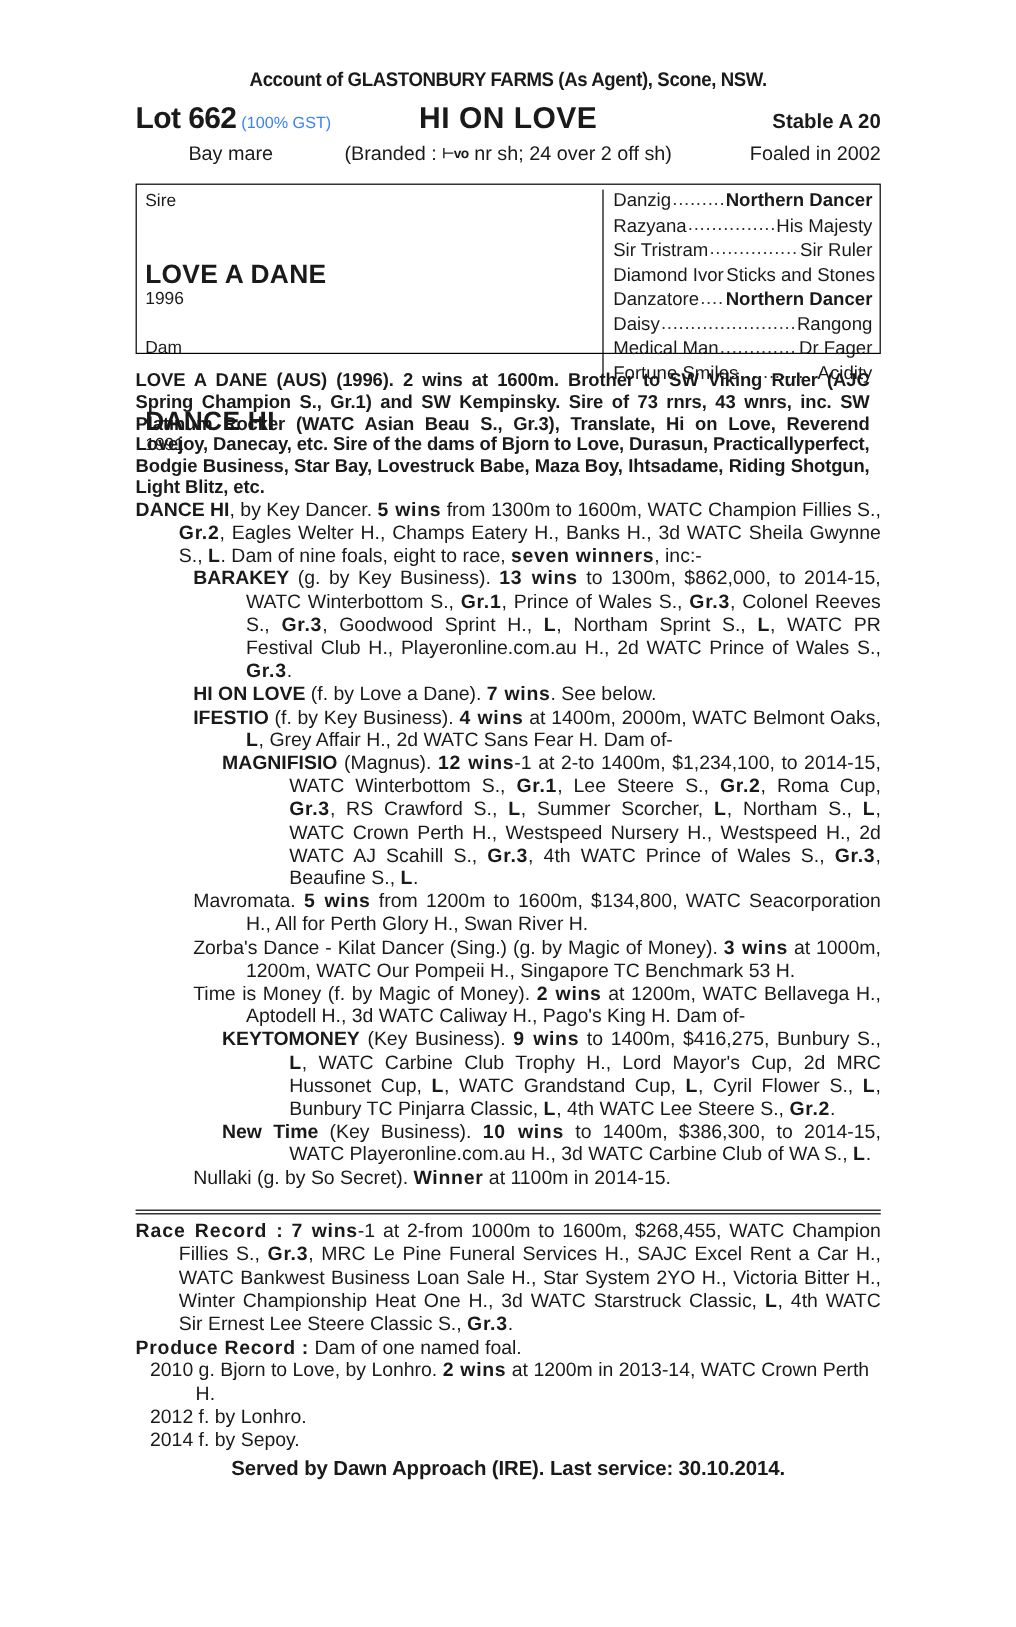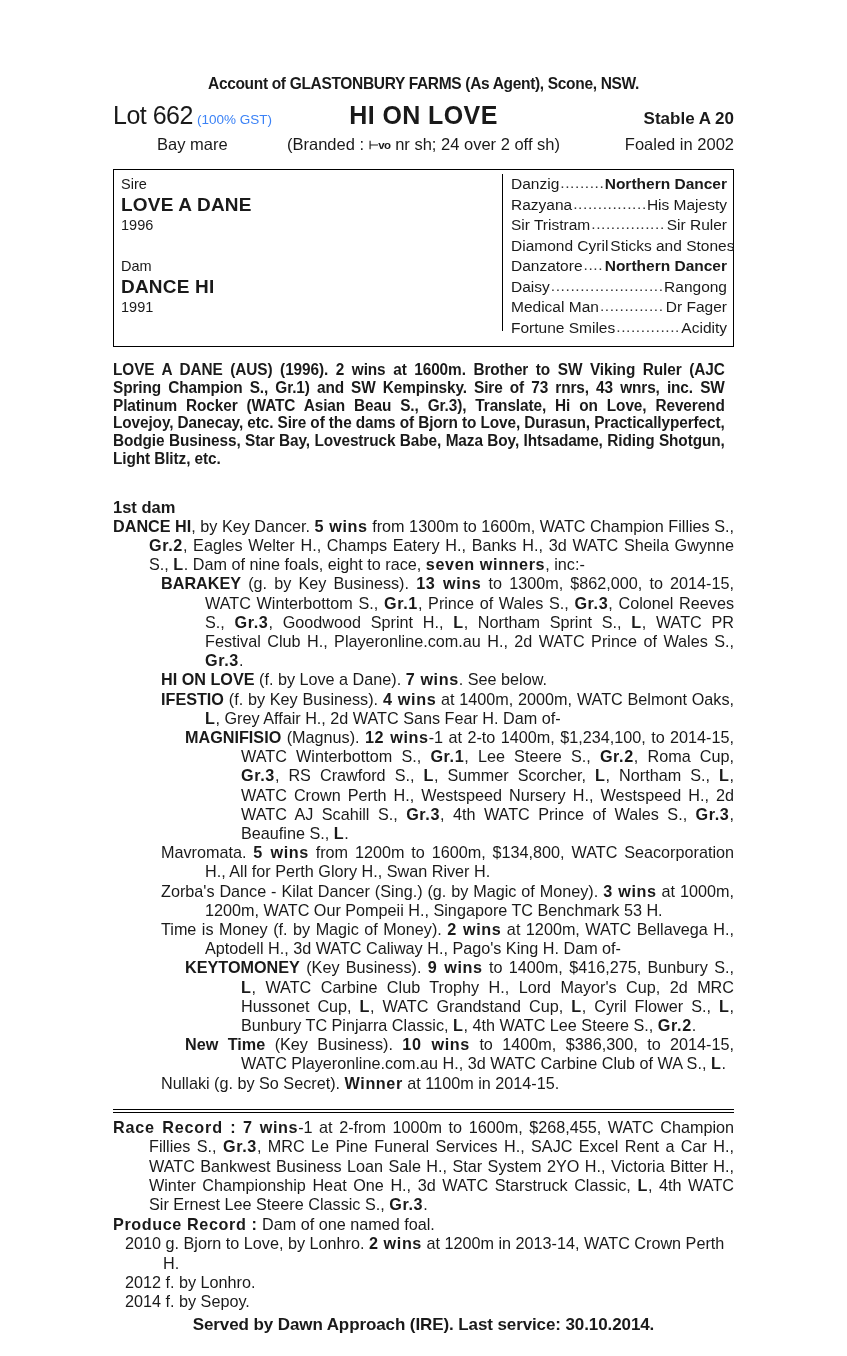--- a/index.html
+++ b/index.html
@@ -12,21 +12,21 @@
     height: 1356px;
     font-family: "Liberation Sans", sans-serif;
     color: #1a1a1a;
     overflow: hidden;
   }
   .page {
     position: relative;
     width: 847px;
     height: 1356px;
     box-sizing: border-box;
-    padding: 16px 113px;
+    padding: 0 113px;
   }
 
   
   .account-line {
     text-align: center;
     font-weight: bold;
     font-size: 16.5px;
     letter-spacing: -0.35px;
     padding-top: 58px;
     white-space: nowrap;
@@ -35,21 +35,21 @@
   }
   .lot-row {
     display: flex;
     align-items: baseline;
     margin-top: 8px;
     height: 28px;
   }
   .lot-left { display: flex; align-items: baseline; white-space: nowrap; }
   .lot-no {
     font-size: 25px;
-    font-weight: normal;
+    font-weight: bold;
     letter-spacing: -0.5px;
   }
   .gst {
     font-size: 13.5px;
     margin-left: 4px;
     color: #3b82f6;
   }
   .horse-name {
     position: absolute;
     left: 0; right: 0;
@@ -89,21 +89,21 @@
   }
   .sub-right {
     margin-left: auto;
     white-space: nowrap;
   }
 
   
   .ped-box {
     margin-top: 12px;
     border: 1.4px solid #000;
-    height: 178px;
+    height: 142px;
     box-sizing: border-box;
     position: relative;
     padding: 4px 0 0 0;
   }
   .ped-box .col-sire {
     position: absolute;
     left: 7px; top: 4px;
     width: 160px;
   }
   .ped-box .col-gsire {
@@ -115,21 +115,21 @@
     position: absolute;
     left: 388px; top: 4px;
     right: 6px;
     border-left: 1.4px solid #000;
     padding-left: 8px;
     height: 157px;
     box-sizing: border-box;
   }
   .pl { font-size: 15px; line-height: 20.5px; white-space: nowrap; }
   .pl.small { font-size: 14.5px; }
-  .pl.bold { font-weight: bold; font-size: 19px; letter-spacing: 0.2px; }
+  .pl.bold { font-weight: bold; font-size: 22px; letter-spacing: 0.2px; margin-top: 40px; }
   .pl.spacer { height: 20.5px; }
   .gg-row {
     display: flex;
     align-items: center;
     font-size: 15.5px;
     line-height: 20.5px;
     white-space: nowrap;
   }
   .gg-row .dots {
     flex: 1 1 auto;
@@ -261,21 +261,21 @@
           <span>Razyana</span>
           <span class="dots">................................................................................</span>
           <span class="gg-right">His Majesty</span>
         </div>
         <div class="gg-row">
           <span>Sir Tristram</span>
           <span class="dots">................................................................................</span>
           <span class="gg-right">Sir Ruler</span>
         </div>
         <div class="gg-row">
-          <span>Diamond Cyril</span>
+          <span>Diamond Ivor</span>
           <span class="dots">................................................................................</span>
           <span class="gg-right">Sticks and Stones</span>
         </div>
         <div class="gg-row">
           <span>Danzatore</span>
           <span class="dots">................................................................................</span>
           <span class="gg-right b">Northern Dancer</span>
         </div>
         <div class="gg-row">
           <span>Daisy</span>
@@ -290,21 +290,20 @@
         <div class="gg-row">
           <span>Fortune Smiles</span>
           <span class="dots">................................................................................</span>
           <span class="gg-right">Acidity</span>
         </div>
       </div>
   </div>
 
   <div class="sire-para">LOVE A DANE (AUS) (1996). 2 wins at 1600m. Brother to SW Viking Ruler (AJC Spring Champion S., Gr.1) and SW Kempinsky. Sire of 73 rnrs, 43 wnrs, inc. SW Platinum Rocker (WATC Asian Beau S., Gr.3), Translate, Hi on Love, Reverend Lovejoy, Danecay, etc. Sire of the dams of Bjorn to Love, Durasun, Practicallyperfect, Bodgie Business, Star Bay, Lovestruck Babe, Maza Boy, Ihtsadame, Riding Shotgun, Light Blitz, etc.</div>
 
-  <div class="dam-head">1st dam</div>
   <div id="dam-entries">
       <div class="blk lvl0"><span class="nm">DANCE HI</span><span>, by Key Dancer. </span><span class="wins">5 wins</span><span> from 1300m to 1600m, WATC Champion Fillies S., </span><span class="wins">Gr.2</span><span>, Eagles Welter H., Champs Eatery H., Banks H., 3d WATC Sheila Gwynne S., </span><span class="wins">L</span><span>. Dam of nine foals, eight to race, </span><span class="wins">seven winners</span><span>, inc:-</span></div>
       <div class="blk lvl1"><span class="nm">BARAKEY</span><span> (g. by Key Business). </span><span class="wins">13 wins</span><span> to 1300m, $862,000, to 2014-15, WATC Winterbottom S., </span><span class="wins">Gr.1</span><span>, Prince of Wales S., </span><span class="wins">Gr.3</span><span>, Colonel Reeves S., </span><span class="wins">Gr.3</span><span>, Goodwood Sprint H., </span><span class="wins">L</span><span>, Northam Sprint S., </span><span class="wins">L</span><span>, WATC PR Festival Club H., Playeronline.com.au H., 2d WATC Prince of Wales S., </span><span class="wins">Gr.3</span><span>.</span></div>
       <div class="blk lvl1"><span class="nm">HI ON LOVE</span><span> (f. by Love a Dane). </span><span class="wins">7 wins</span><span>. See below.</span></div>
       <div class="blk lvl1"><span class="nm">IFESTIO</span><span> (f. by Key Business). </span><span class="wins">4 wins</span><span> at 1400m, 2000m, WATC Belmont Oaks, </span><span class="wins">L</span><span>, Grey Affair H., 2d WATC Sans Fear H. Dam of-</span></div>
       <div class="blk lvl2"><span class="nm">MAGNIFISIO</span><span> (Magnus). </span><span class="wins">12 wins</span><span>-1 at 2-to 1400m, $1,234,100, to 2014-15, WATC Winterbottom S., </span><span class="wins">Gr.1</span><span>, Lee Steere S., </span><span class="wins">Gr.2</span><span>, Roma Cup, </span><span class="wins">Gr.3</span><span>, RS Crawford S., </span><span class="wins">L</span><span>, Summer Scorcher, </span><span class="wins">L</span><span>, Northam S., </span><span class="wins">L</span><span>, WATC Crown Perth H., Westspeed Nursery H., Westspeed H., 2d WATC AJ Scahill S., </span><span class="wins">Gr.3</span><span>, 4th WATC Prince of Wales S., </span><span class="wins">Gr.3</span><span>, Beaufine S., </span><span class="wins">L</span><span>.</span></div>
       <div class="blk lvl1"><span>Mavromata.</span><span> </span><span class="wins">5 wins</span><span> from 1200m to 1600m, $134,800, WATC Seacorporation H., All for Perth Glory H., Swan River H.</span></div>
       <div class="blk lvl1"><span>Zorba's Dance - Kilat Dancer (Sing.)</span><span> (g. by Magic of Money). </span><span class="wins">3 wins</span><span> at 1000m, 1200m, WATC Our Pompeii H., Singapore TC Benchmark 53 H.</span></div>
       <div class="blk lvl1"><span>Time is Money</span><span> (f. by Magic of Money). </span><span class="wins">2 wins</span><span> at 1200m, WATC Bellavega H., Aptodell H., 3d WATC Caliway H., Pago's King H. Dam of-</span></div>
       <div class="blk lvl2"><span class="nm">KEYTOMONEY</span><span> (Key Business). </span><span class="wins">9 wins</span><span> to 1400m, $416,275, Bunbury S., </span><span class="wins">L</span><span>, WATC Carbine Club Trophy H., Lord Mayor's Cup, 2d MRC Hussonet Cup, </span><span class="wins">L</span><span>, WATC Grandstand Cup, </span><span class="wins">L</span><span>, Cyril Flower S., </span><span class="wins">L</span><span>, Bunbury TC Pinjarra Classic, </span><span class="wins">L</span><span>, 4th WATC Lee Steere S., </span><span class="wins">Gr.2</span><span>.</span></div>

